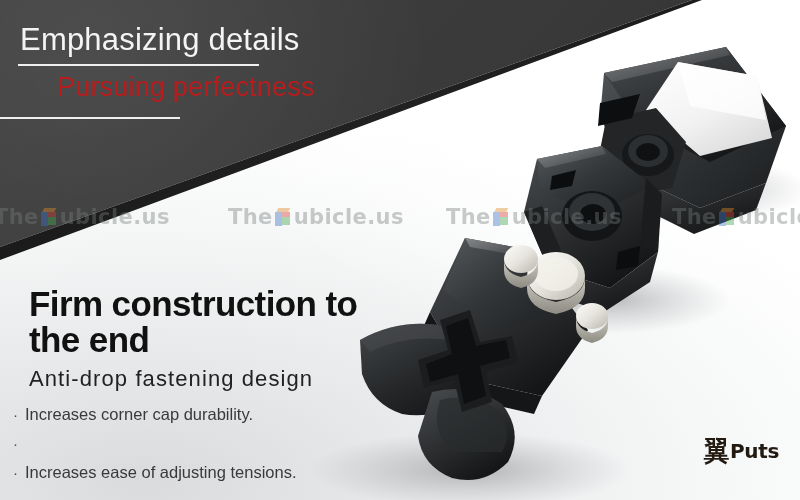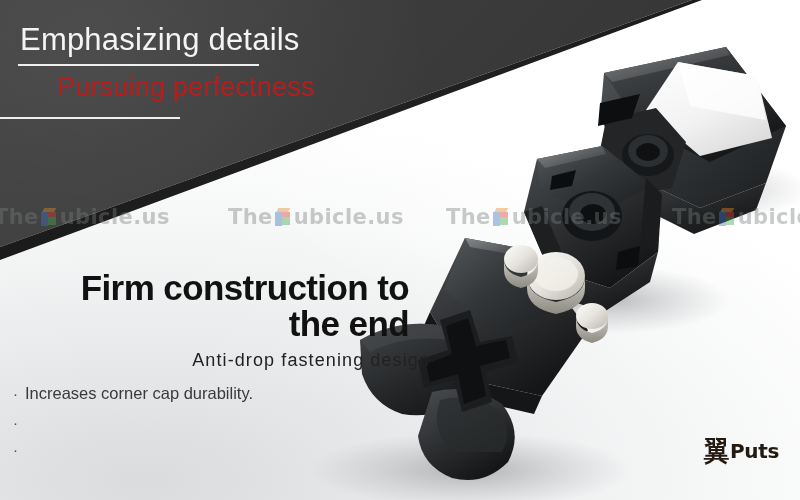--- a/index.html
+++ b/index.html
@@ -52,29 +52,29 @@
     position:absolute;left:57px;top:72px;
     font-size:27px;font-weight:400;color:#b91c1c;letter-spacing:.2px;
     white-space:nowrap;
   }
   .rule2{position:absolute;left:0;top:117px;width:180px;height:2px;background:#efefef;}
 
   
   .product{position:absolute;inset:0;z-index:4;}
 
   
-  .copy{position:absolute;left:0;top:270px;width:430px;z-index:7;text-align:right;}
+  .copy{position:absolute;left:0;top:286px;width:430px;z-index:7;}
   .headline{
     margin:0 0 0 29px;
     font-size:35px;line-height:36px;font-weight:700;color:#111111;
     letter-spacing:-0.6px;width:380px;
   }
   .subline{
     margin:8px 0 0 29px;
-    font-size:18px;font-weight:400;color:#222222;letter-spacing:1.1px;
+    font-size:22px;font-weight:400;color:#222222;letter-spacing:1.1px;
     white-space:nowrap;
   }
   .bullets{list-style:none;margin:13px 0 0 0;padding:0;}
   .bullets li{
     display:flex;align-items:baseline;gap:7px;
     margin:0 0 12px 13px;
     font-size:16.5px;color:#3a3a3a;font-weight:400;
   }
   .bdot{font-size:15px;color:#4a4a4a;line-height:1;}
 
@@ -250,20 +250,21 @@
     <ul class="bullets">
       <li>
         <span class="bdot">·</span>
         <span>Increases corner cap durability.</span>
       </li>
       <li>
         <span class="bdot">·</span>
       </li>
       <li>
         <span class="bdot">·</span>
+        <span>Increases ease of adjusting tensions.</span>
       </li>
     </ul>
   </div>
 
   <div class="wm-layer">
     <div class="wm" style="left:-6px">
       <span>The</span>
       <span class="cube">
           <i class="top"></i>
           <i class="lft"></i>

